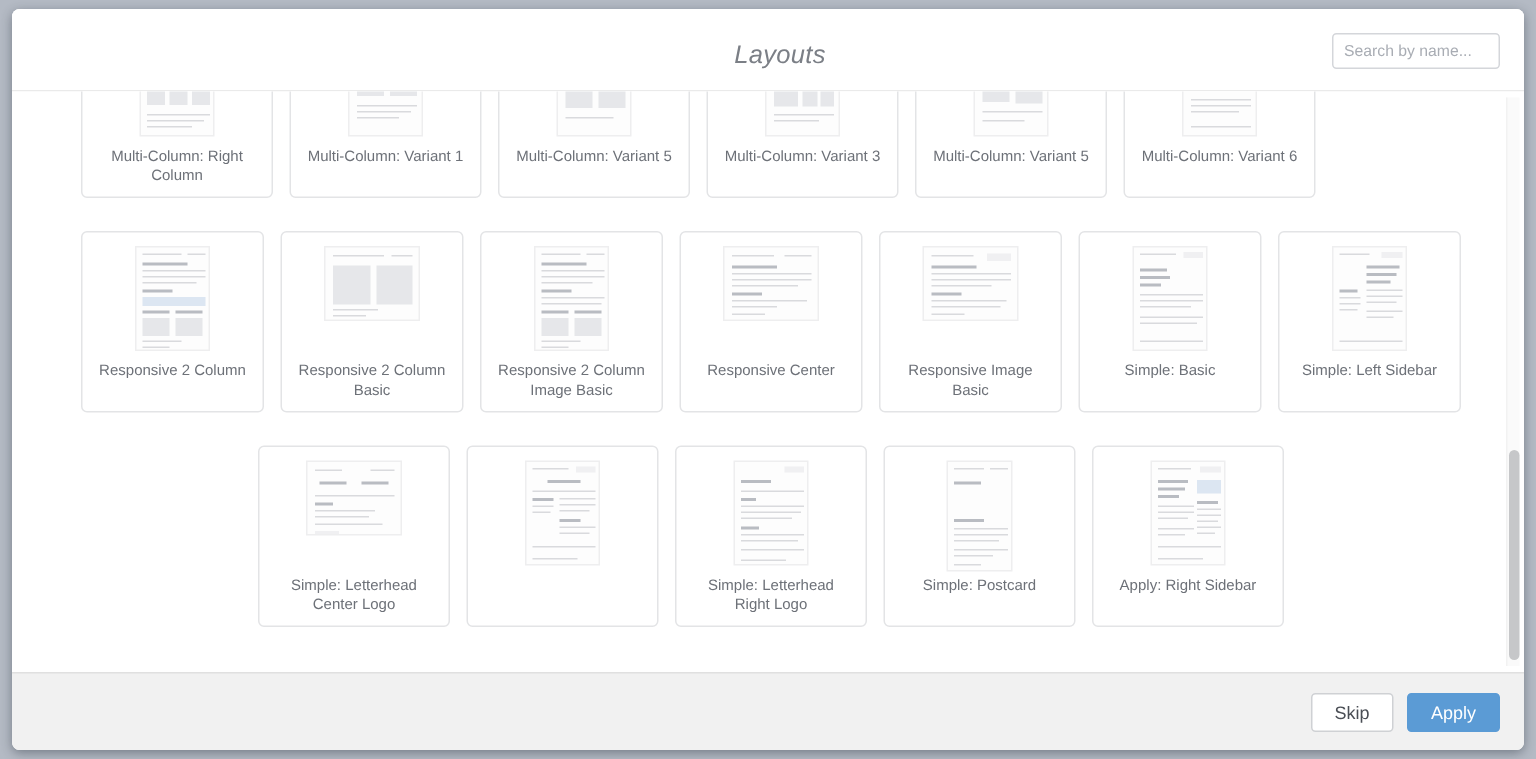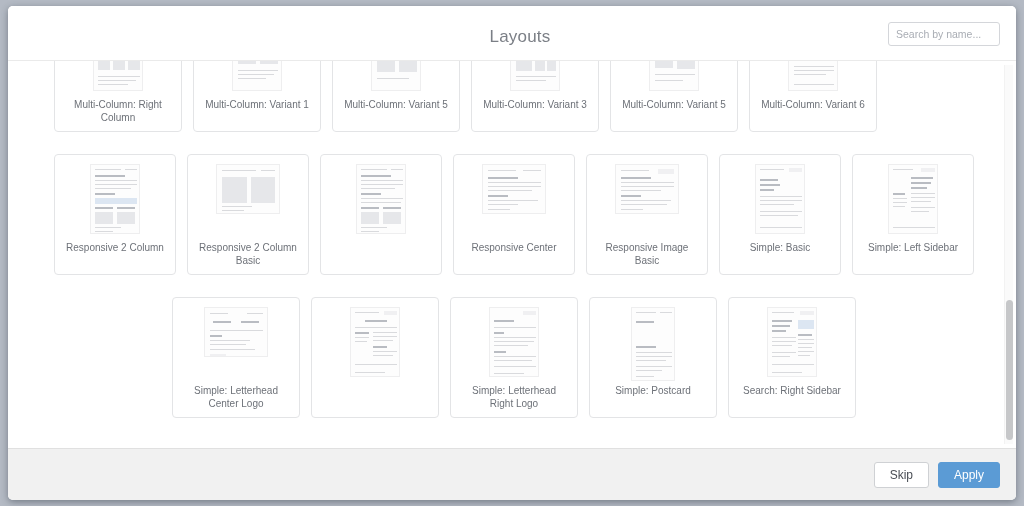--- a/index.html
+++ b/index.html
@@ -34,20 +34,21 @@
     border-bottom: 1px solid #eaeaea;
   }
   #dialog-title {
     position: absolute;
     left: 16px; right: 0; top: 21px;
     text-align: center;
     font-size: 17px;
     color: #7b7f86;
     font-weight: 400;
     letter-spacing: .2px;
+    font-style: italic;
   }
   #search-input {
     position: absolute;
     right: 16px; top: 16px;
     width: 112px; height: 24px;
     border: 1px solid #d4d6da;
     border-radius: 3px;
     background: #fff;
     font-family: "Liberation Sans", sans-serif;
     font-size: 10.5px;
@@ -313,20 +314,21 @@
                 <div class="ln" style="width: 42px; left: 4px; top: 33px;"></div>
                 <div class="ln" style="width: 40px; left: 4px; top: 37px;"></div>
                 <div class="ln blk" style="width: 18px; left: 4px; top: 42px;"></div>
                 <div class="ln blk" style="width: 18px; left: 26px; top: 42px;"></div>
                 <div class="blk-box" style="width: 18px; height: 12px; left: 4px; top: 47px;"></div>
                 <div class="blk-box" style="width: 18px; height: 12px; left: 26px; top: 47px;"></div>
                 <div class="ln" style="width: 26px; left: 4px; top: 62px;"></div>
                 <div class="ln" style="width: 18px; left: 4px; top: 66px;"></div>
               </div>
             </div>
+            <div class="card-label">Responsive 2 Column Image Basic</div>
           </div>
           <div class="layout-card">
             <div class="thumb-wrap">
               <div class="thumb wide">
                 <div class="ln" style="width: 28px; left: 5px; top: 5px;"></div>
                 <div class="ln" style="width: 18px; left: 40px; top: 5px;"></div>
                 <div class="ln blk" style="width: 30px; left: 5px; top: 12px;"></div>
                 <div class="ln" style="width: 53px; left: 5px; top: 17px;"></div>
                 <div class="ln" style="width: 53px; left: 5px; top: 21px;"></div>
                 <div class="ln" style="width: 44px; left: 5px; top: 25px;"></div>
@@ -488,21 +490,21 @@
                 <div class="ln" style="width: 16px; left: 30px; top: 35px;"></div>
                 <div class="ln" style="width: 14px; left: 30px; top: 39px;"></div>
                 <div class="ln" style="width: 16px; left: 30px; top: 43px;"></div>
                 <div class="ln" style="width: 12px; left: 30px; top: 47px;"></div>
                 <div class="ln" style="width: 24px; left: 4px; top: 44px;"></div>
                 <div class="ln" style="width: 18px; left: 4px; top: 48px;"></div>
                 <div class="ln" style="width: 42px; left: 4px; top: 56px;"></div>
                 <div class="ln" style="width: 30px; left: 4px; top: 64px;"></div>
               </div>
             </div>
-            <div class="card-label">Search: Right Sidebar</div>
+            <div class="card-label">Apply: Right Sidebar</div>
           </div>
         </div>
       </div>
 
     <div id="scrollbar-track">
       <div id="scrollbar-thumb" style="top: 62%; height: 37%;"></div>
     </div>
   </div>
 
   <div id="modal-footer">

